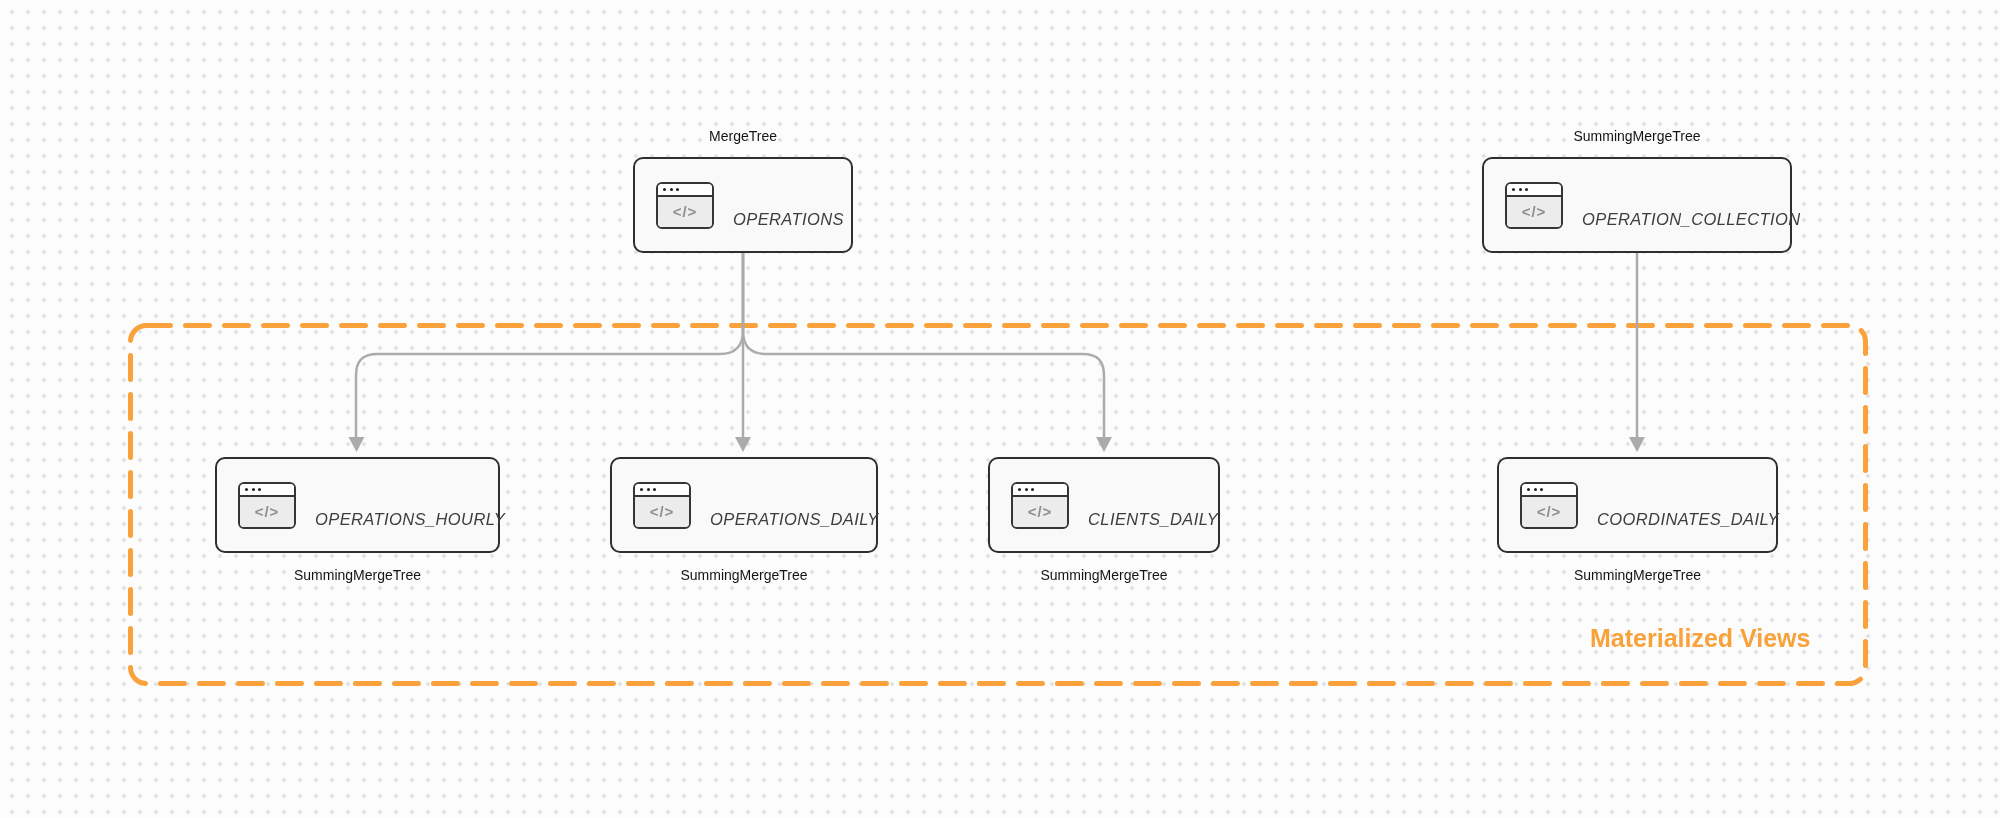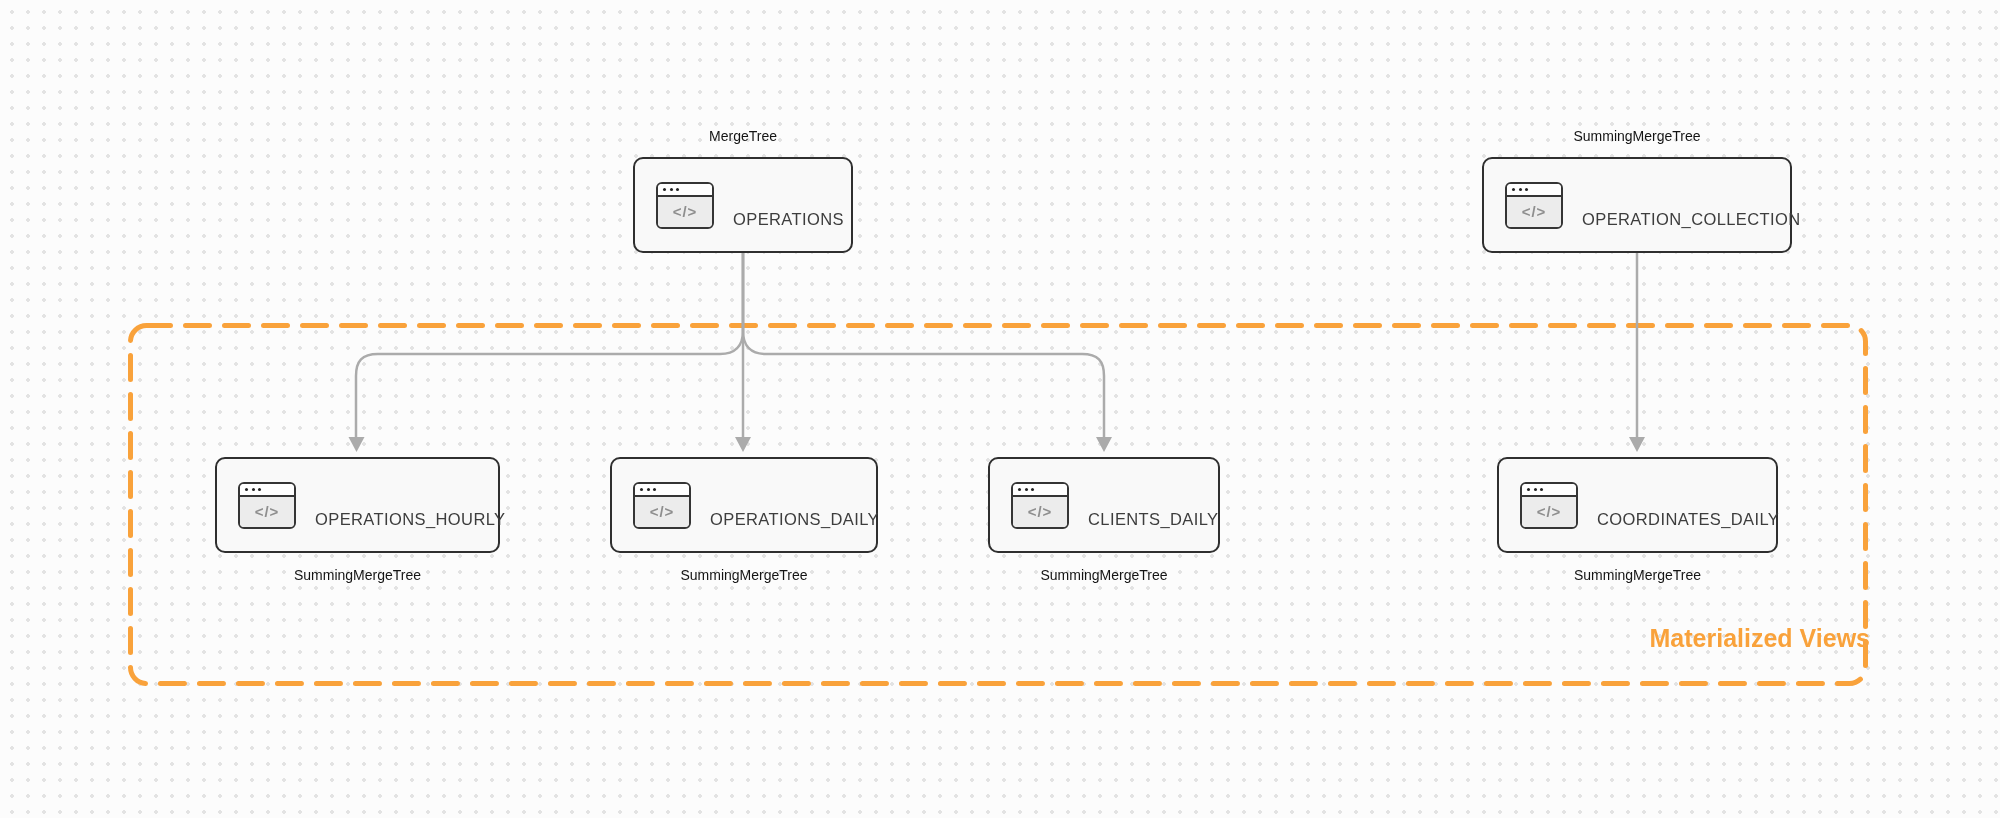--- a/index.html
+++ b/index.html
@@ -43,20 +43,21 @@
     background: #F9F9F9;
     border: 2.5px solid #2F2F2F;
     border-radius: 10px;
     display: flex;
     align-items: center;
     padding-left: 21px;
     gap: 19px;
     cursor: pointer;
   }
   .node-title {
+    font-style: italic;
     font-size: 16.5px;
     font-weight: 500;
     letter-spacing: 0.4px;
     color: #3D3D3D;
     white-space: nowrap;
     margin-top: 28px;
   }
   
   .win-icon {
     width: 58px;
@@ -96,21 +97,21 @@
     font-weight: bold;
     font-size: 15px;
     letter-spacing: 1px;
     font-family: "Liberation Sans", sans-serif;
   }
   .group-label {
     position: absolute;
     left: 1590px;
     top: 624px;
     width: 280px;
-    text-align: right;
+    text-align: left;
     font-size: 25px;
     font-weight: 600;
     color: #F9A23B;
     white-space: nowrap;
   }
 </style>
 </head>
 <body>
 
 <div style="position:absolute;left:0;top:0;width:2000px;height:818px;">

